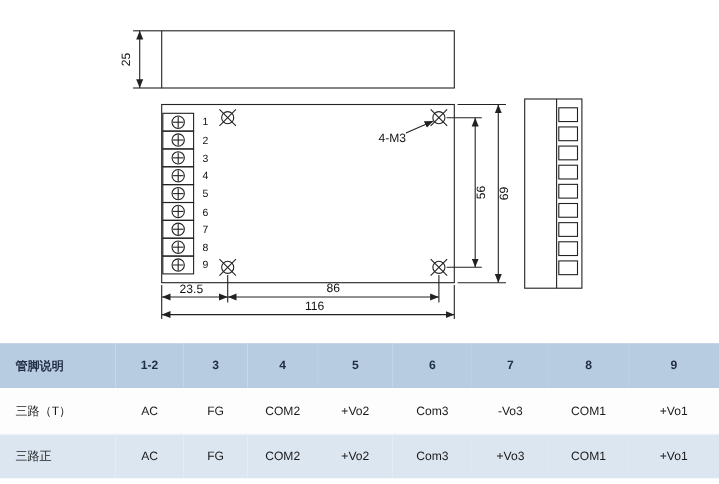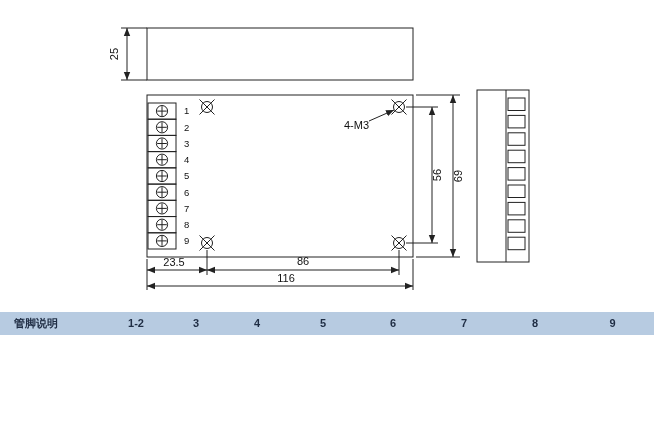--- a/index.html
+++ b/index.html
@@ -4,21 +4,21 @@
 <style>
   * { margin:0; padding:0; box-sizing:border-box; }
   html,body { background:#ffffff; }
   body { font-family:"Liberation Sans","DejaVu Sans",sans-serif; }
   .page { position:relative; width:654px; height:440px; background:#fff; overflow:hidden; }
   .drawing { position:absolute; top:0; left:0; width:654px; height:308px; }
   svg text { fill:#111; font-size:11px; font-family:"Liberation Sans","DejaVu Sans",sans-serif; }
   svg text.num { font-size:9.5px; }
   .ln { stroke:#222; stroke-width:1; fill:none; }
   .pin-table { position:absolute; left:0; top:312px; width:654px; border-collapse:collapse; table-layout:fixed; font-size:11px; color:#1a1a1a; }
-  .pin-table th, .pin-table td { height:23px; text-align:center; font-weight:normal; padding:0 2px; border-bottom:1px solid #fff; }
+  .pin-table th, .pin-table td { height:41px; text-align:center; font-weight:normal; padding:0 2px; border-bottom:1px solid #fff; }
   .pin-table thead th { background:#b7cbe1; font-weight:bold; color:#1f2d44; }
   .pin-table .col-label { text-align:left; padding-left:14px; }
   .pin-table tbody tr:nth-child(odd) { background:#fdfdfe; }
   .pin-table tbody tr:nth-child(even) { background:#dce6f1; }
 </style>
 </head>
 <body>
 
 <div class="page">
 
@@ -158,16 +158,38 @@
         <th>3</th>
         <th>4</th>
         <th>5</th>
         <th>6</th>
         <th>7</th>
         <th>8</th>
         <th>9</th>
       </tr>
     </thead>
     <tbody>
+      <tr>
+        <td class="col-label">三路（T）</td>
+        <td>AC</td>
+        <td>FG</td>
+        <td>COM2</td>
+        <td>+Vo2</td>
+        <td>Com3</td>
+        <td>-Vo3</td>
+        <td>COM1</td>
+        <td>+Vo1</td>
+      </tr>
+      <tr>
+        <td class="col-label">三路正</td>
+        <td>AC</td>
+        <td>FG</td>
+        <td>COM2</td>
+        <td>+Vo2</td>
+        <td>Com3</td>
+        <td>+Vo3</td>
+        <td>COM1</td>
+        <td>+Vo1</td>
+      </tr>
     </tbody>
   </table>
 
 </div>
 
 </body></html>

